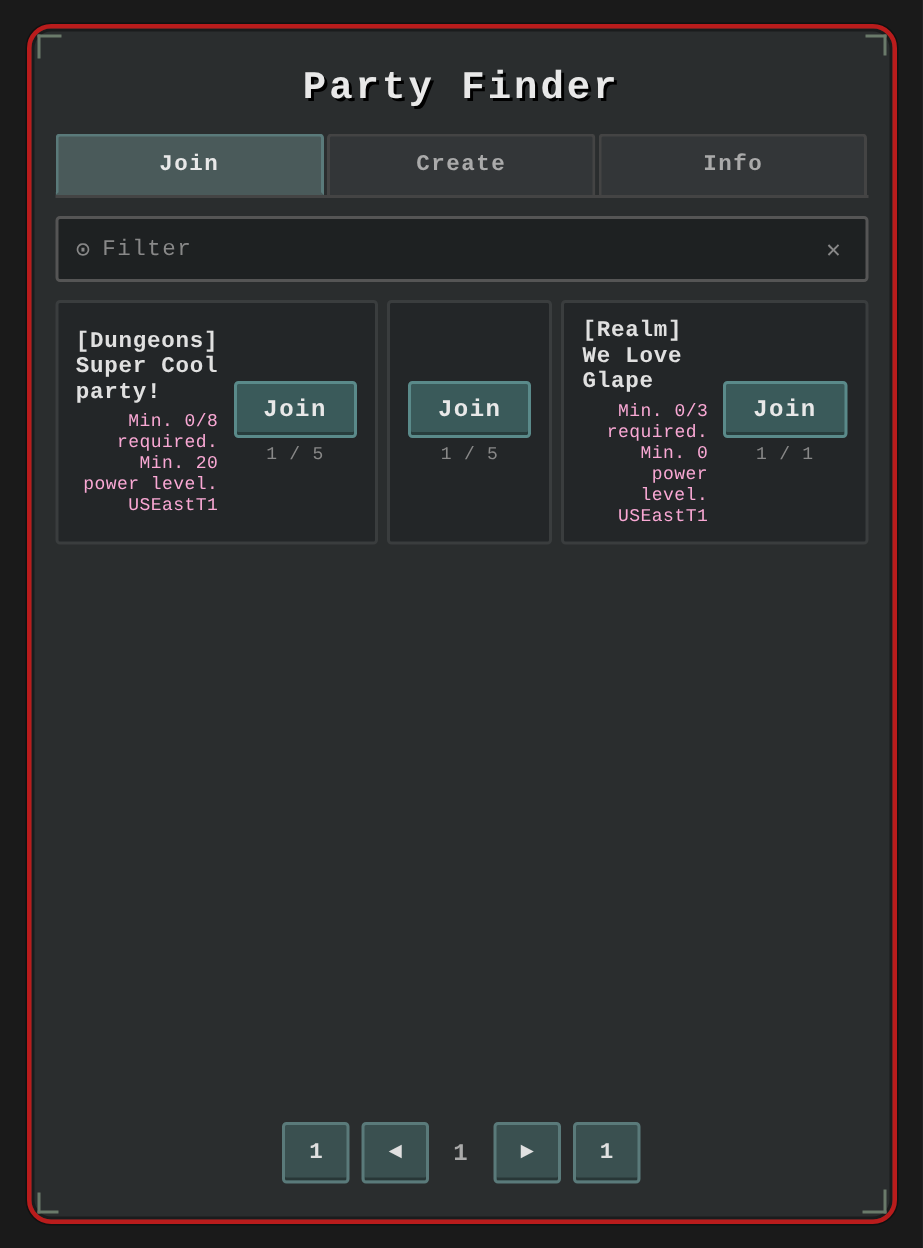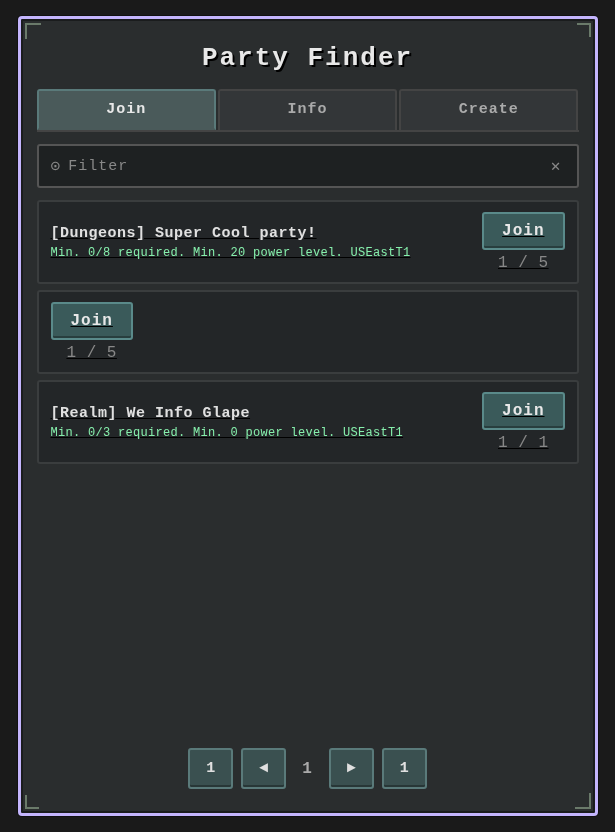--- a/index.html
+++ b/index.html
@@ -15,22 +15,22 @@
       display: flex;
       align-items: center;
       justify-content: center;
       font-family: 'Courier New', Courier, monospace;
     }
 
     .window {
       width: 580px;
       height: 800px;
       background: #2a2d2e;
-      border: 3px solid #c4b5fd;
-      border-radius: 4px;
+      border: 3px solid #b91c1c;
+      border-radius: 16px;
       position: relative;
       padding: 16px;
       display: flex;
       flex-direction: column;
       gap: 12px;
       box-shadow: inset 0 0 0 2px #1a1c1d, 0 0 0 1px #111;
     }
 
     
     .window::before,
@@ -144,23 +144,22 @@
     .clear-btn {
       color: #888;
       cursor: pointer;
       font-size: 16px;
       font-weight: bold;
       padding: 2px 4px;
     }
 
     .party-list {
       display: flex;
-      flex-direction: column;
+      flex-direction: row;
       gap: 6px;
-      text-decoration: underline;
     }
 
     .party-item {
       background: #232628;
       border: 2px solid #3a3d3e;
       border-radius: 3px;
       padding: 10px 12px;
       display: flex;
       align-items: center;
       justify-content: space-between;
@@ -173,23 +172,24 @@
 
     .party-name {
       color: #e0e0e0;
       font-size: 15px;
       font-weight: bold;
       margin-bottom: 4px;
       letter-spacing: 0.5px;
     }
 
     .party-details {
-      color: #86efac;
+      color: #f9a8d4;
       font-size: 12px;
       letter-spacing: 0.3px;
+      text-align: right;
     }
 
     .party-actions {
       display: flex;
       flex-direction: column;
       align-items: center;
       gap: 4px;
       flex-shrink: 0;
     }
 
@@ -202,21 +202,21 @@
       font-size: 16px;
       font-weight: bold;
       font-family: 'Courier New', Courier, monospace;
       cursor: pointer;
       letter-spacing: 1px;
       box-shadow: inset 0 -2px 0 rgba(0,0,0,0.3);
     }
 
     .party-count {
       color: #888;
-      font-size: 16px;
+      font-size: 12px;
       letter-spacing: 0.5px;
     }
 
     .spacer {
       flex: 1;
     }
 
     .pagination {
       display: flex;
       align-items: center;
@@ -252,22 +252,22 @@
 <body>
 
 <div class="window">
   <div class="corner-tr"></div>
   <div class="corner-bl"></div>
 
   <h1 class="title">Party Finder</h1>
 
   <div class="tabs">
     <div class="tab active">Join</div>
+    <div class="tab">Create</div>
     <div class="tab">Info</div>
-    <div class="tab">Create</div>
   </div>
 
   <div class="search-bar">
     <span class="search-icon">⊙</span>
     <input class="search-input" type="text" placeholder="Filter" style="">
     <span class="clear-btn">✕</span>
   </div>
 
   <div class="party-list">
 
@@ -284,21 +284,21 @@
 
     <div class="party-item">
       <div class="party-actions">
         <button class="join-btn">Join</button>
         <span class="party-count">1 / 5</span>
       </div>
     </div>
 
     <div class="party-item">
       <div class="party-info">
-        <div class="party-name">[Realm] We Info Glape</div>
+        <div class="party-name">[Realm] We Love Glape</div>
         <div class="party-details">Min. 0/3 required. Min. 0 power level. USEastT1</div>
       </div>
       <div class="party-actions">
         <button class="join-btn">Join</button>
         <span class="party-count">1 / 1</span>
       </div>
     </div>
 
   </div>
 

